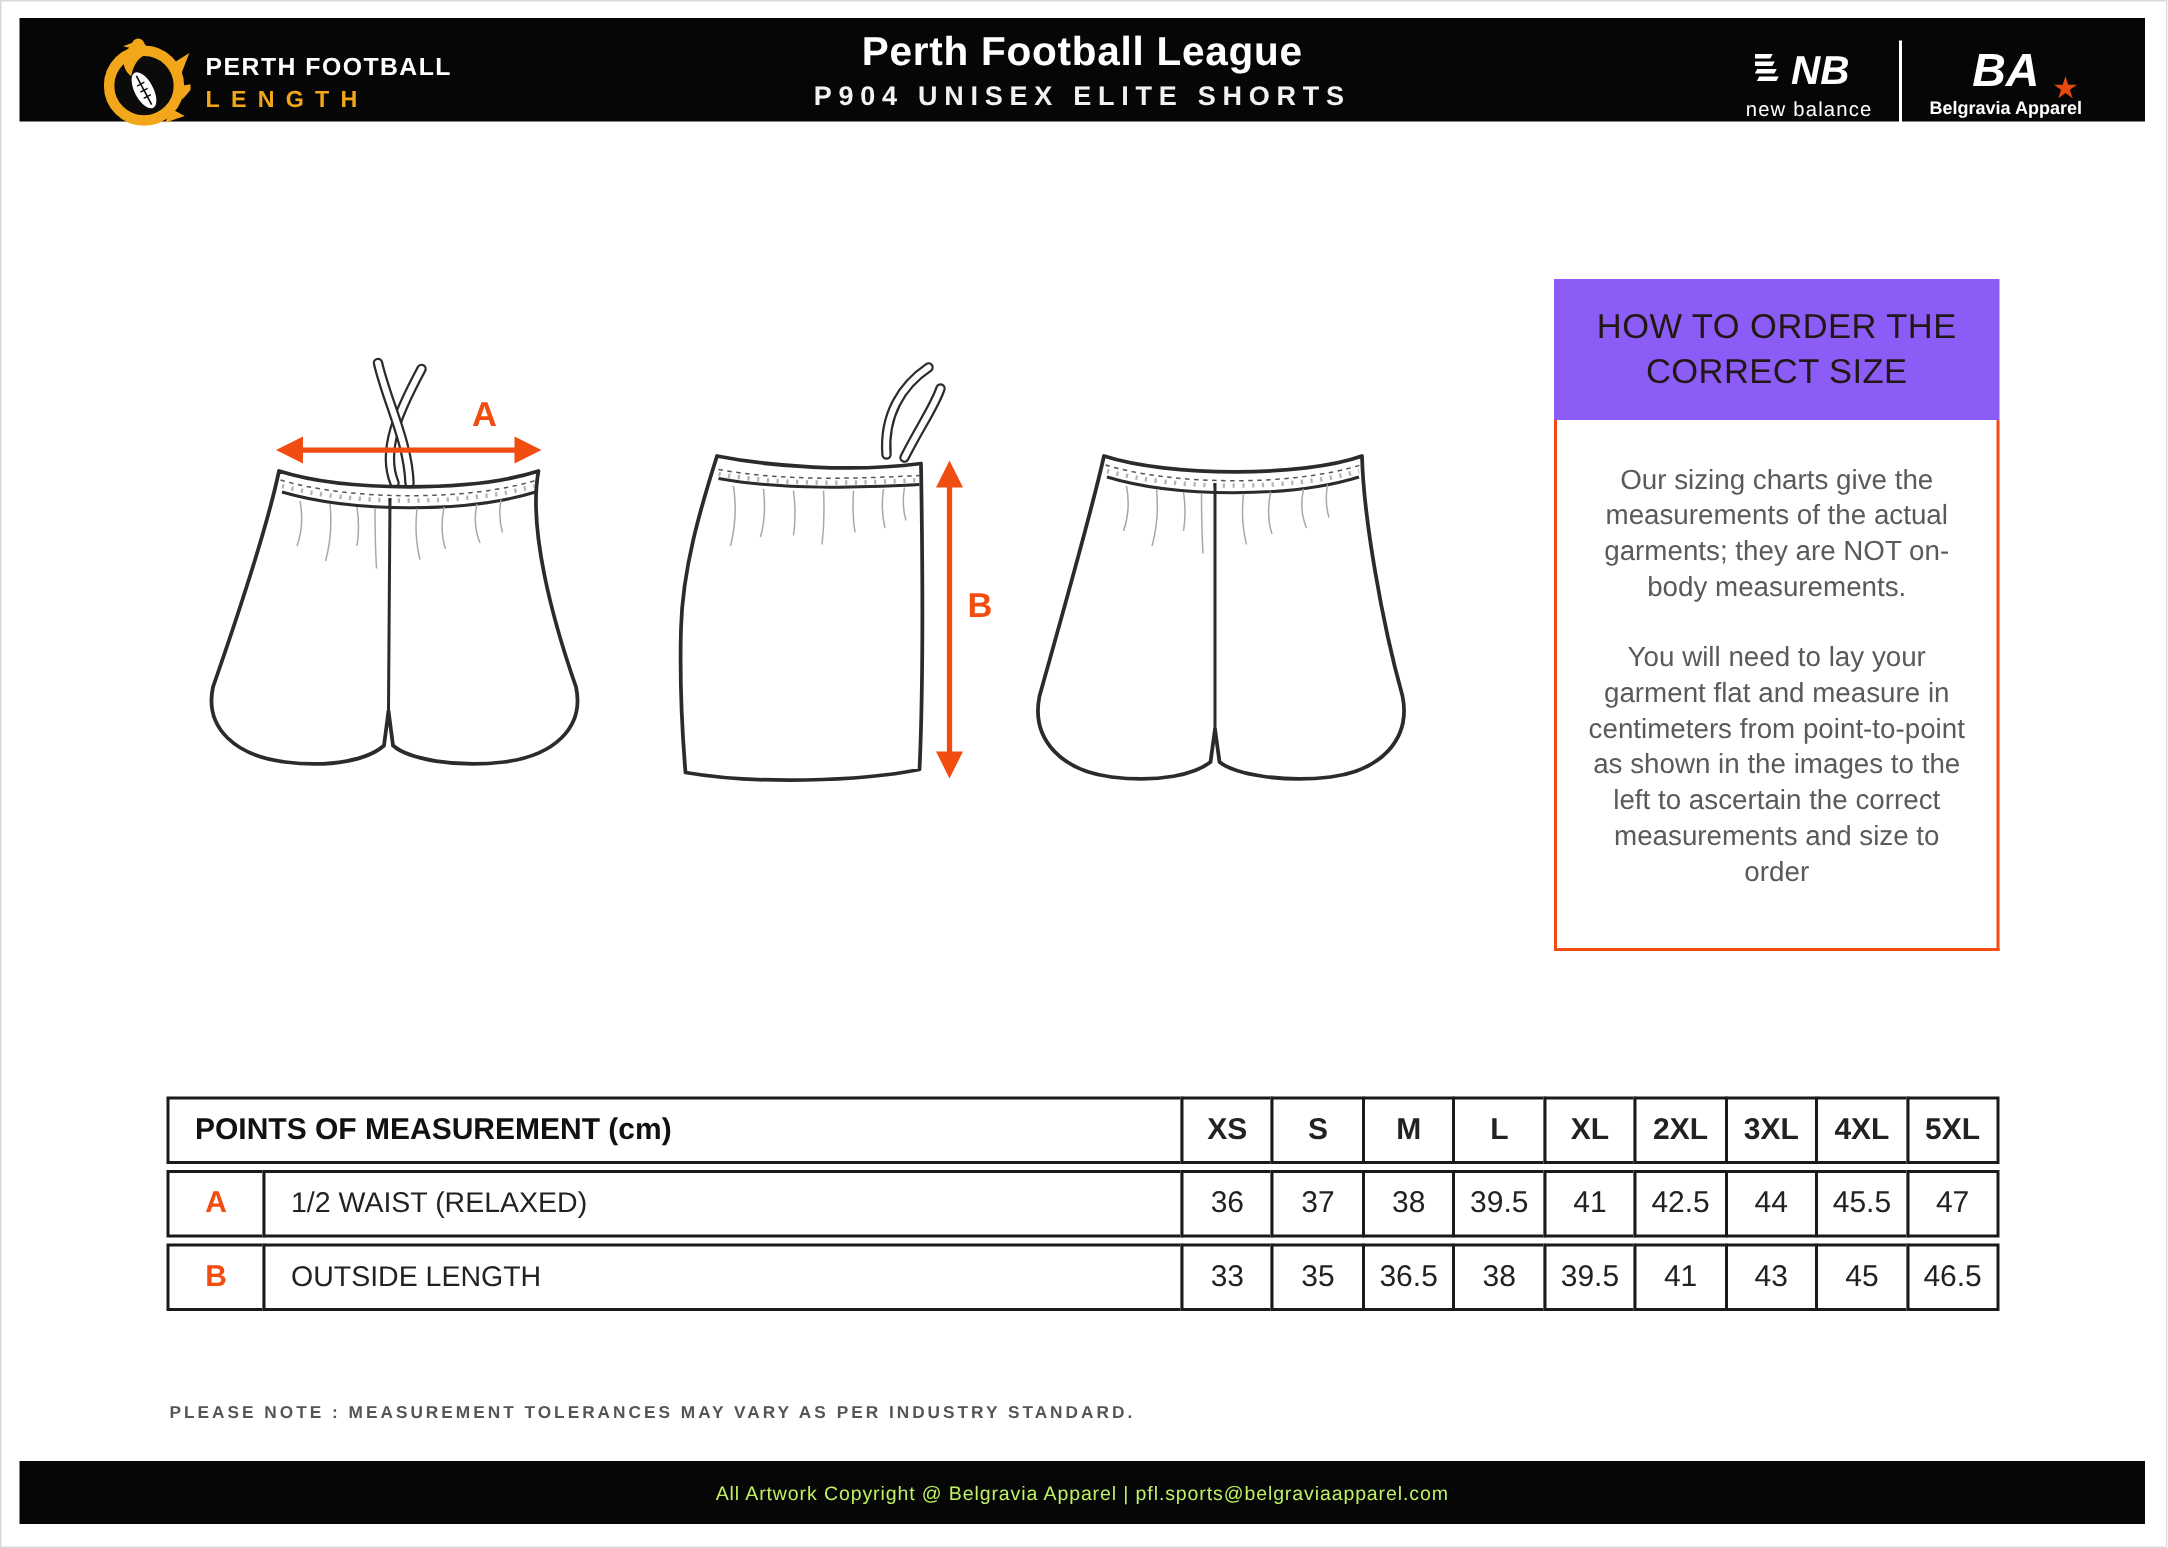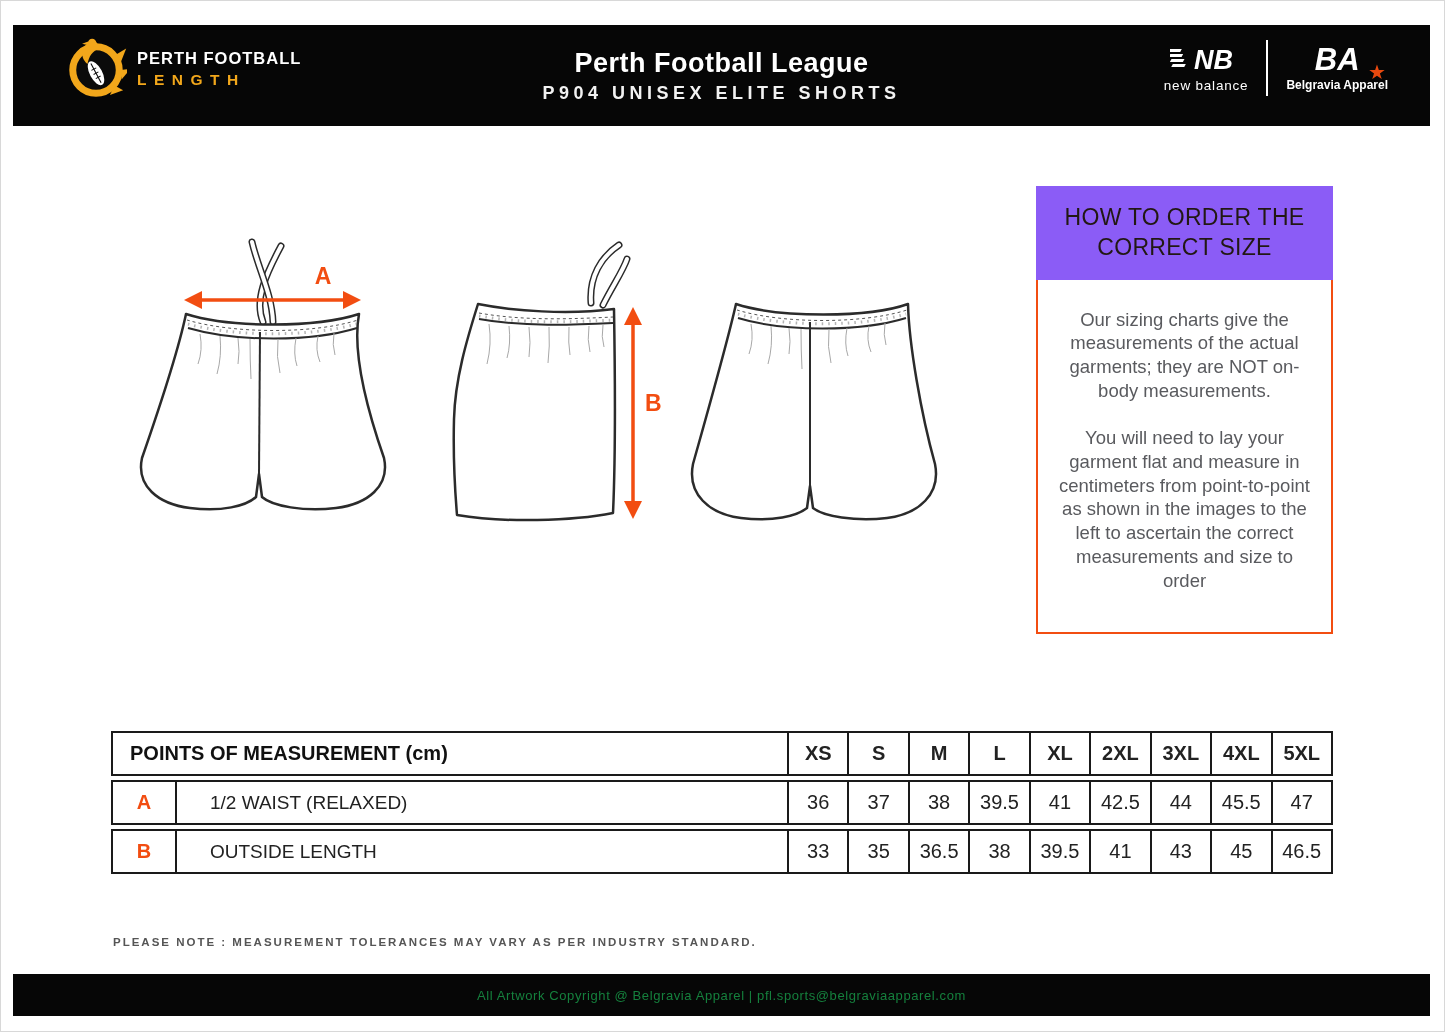--- a/index.html
+++ b/index.html
@@ -1,20 +1,20 @@
 <!DOCTYPE html>
 <html><head>
 <meta charset="utf-8">
 <style>
   html,body{margin:0;padding:0;background:#ffffff;}
   .page{position:relative;width:1445px;height:1032px;background:#fff;overflow:hidden;
         font-family:"Liberation Sans",sans-serif;border:1px solid #d8d8d8;box-sizing:border-box;}
 
   
-  .topbar{position:absolute;left:12px;right:14px;top:24px;height:101px;background:#060606;padding-left:17px;}
+  .topbar{position:absolute;left:12px;right:14px;top:11px;height:69px;background:#060606;padding-left:17px;}
   .pfl-logo{position:absolute;left:52px;top:11px;display:flex;align-items:center;gap:10px;}
   .pfl-text{display:flex;flex-direction:column;line-height:1.15;margin-top:4px;}
   .pfl-line1{color:#ffffff;font-weight:700;font-size:16.5px;letter-spacing:1px;}
   .pfl-line2{color:#F2A71B;font-weight:700;font-size:15.5px;letter-spacing:7.5px;margin-top:3px;}
   .titleblock{position:absolute;left:50%;top:50%;transform:translate(-50%,-50%);text-align:center;width:700px;}
   .doc-title{color:#ffffff;font-weight:700;font-size:27px;letter-spacing:0.5px;}
   .doc-subtitle{color:#f2f2f2;font-weight:700;font-size:18px;letter-spacing:4.5px;margin-top:4px;}
   .brands{position:absolute;right:42px;top:0;height:85px;display:flex;align-items:center;gap:18px;}
   .nb-logo{display:flex;flex-direction:column;align-items:flex-end;}
   .nb-text{color:#fff;font-size:13.5px;font-weight:500;letter-spacing:0.8px;margin-top:1px;}
@@ -41,30 +41,30 @@
 
   
   .mtable{position:absolute;left:110px;top:730px;width:1222px;}
   .trow{display:flex;}
   .trow + .trow{margin-top:4px;}
   .cell{border:2px solid #1a1a1a;box-sizing:border-box;height:45px;display:flex;align-items:center;
         justify-content:center;background:#fff;color:#222;font-size:20px;}
   .cell + .cell{margin-left:-2px;}
   .c-head{width:678px;justify-content:flex-start;padding-left:17px;font-weight:700;font-size:20px;color:#111;}
   .c-letter{width:66px;font-weight:700;color:#F24D11;}
-  .c-label{width:614px;justify-content:flex-start;padding-left:33px;font-size:19px;}
+  .c-label{width:614px;justify-content:flex-start;padding-left:17px;font-size:19px;}
   .c-size{flex:1 1 0;}
   .thead .c-size{font-weight:700;}
 
   
   .tolerance-note{position:absolute;left:112px;top:935px;color:#555;font-size:11.5px;
                   font-weight:600;letter-spacing:2px;}
   .bottombar{position:absolute;left:12px;right:14px;top:973px;height:42px;background:#060606;
              display:flex;align-items:center;justify-content:center;}
-  .copyright{color:#15803d;font-size:13px;font-weight:500;letter-spacing:0.6px;}
+  .copyright{color:#bef264;font-size:13px;font-weight:500;letter-spacing:0.6px;}
 </style>
 </head>
 <body>
 
 <div class="page">
 
   <div class="topbar">
 
     <div class="pfl-logo">
       <svg width="62" height="62" viewBox="0 0 80 80">

